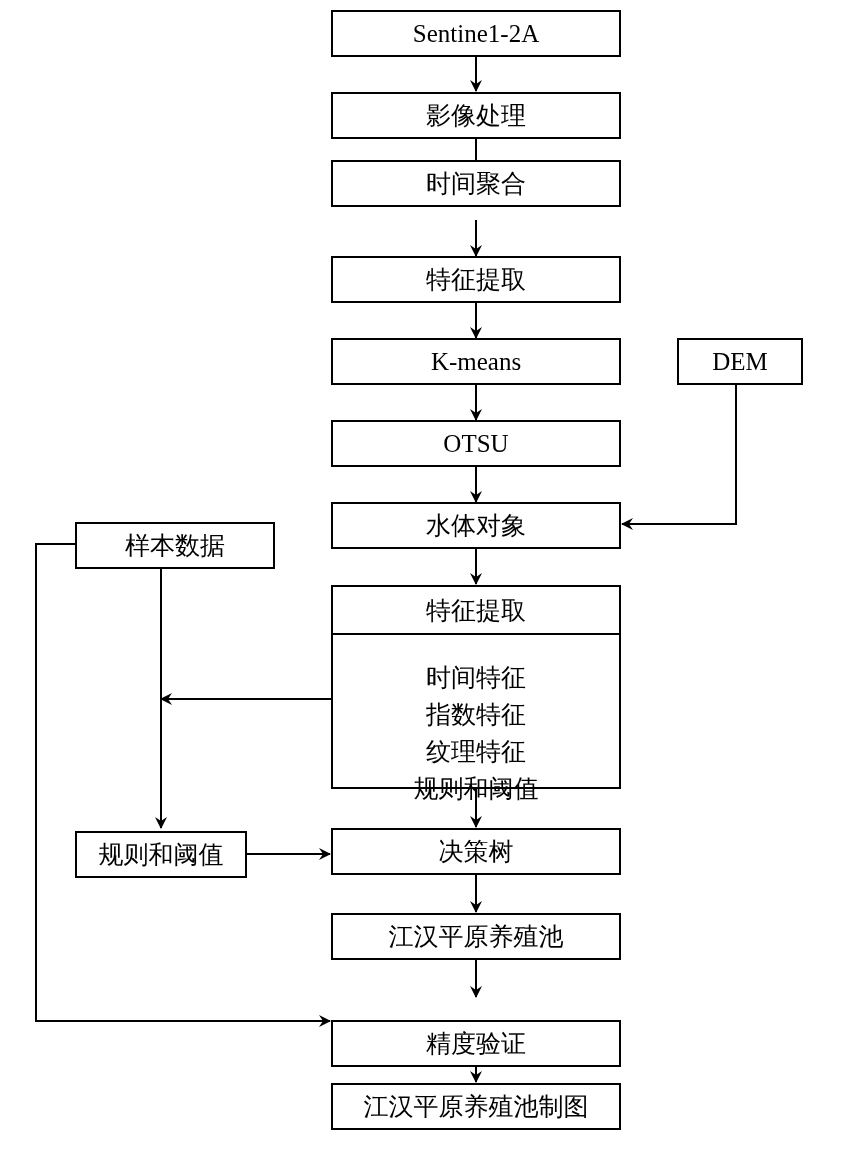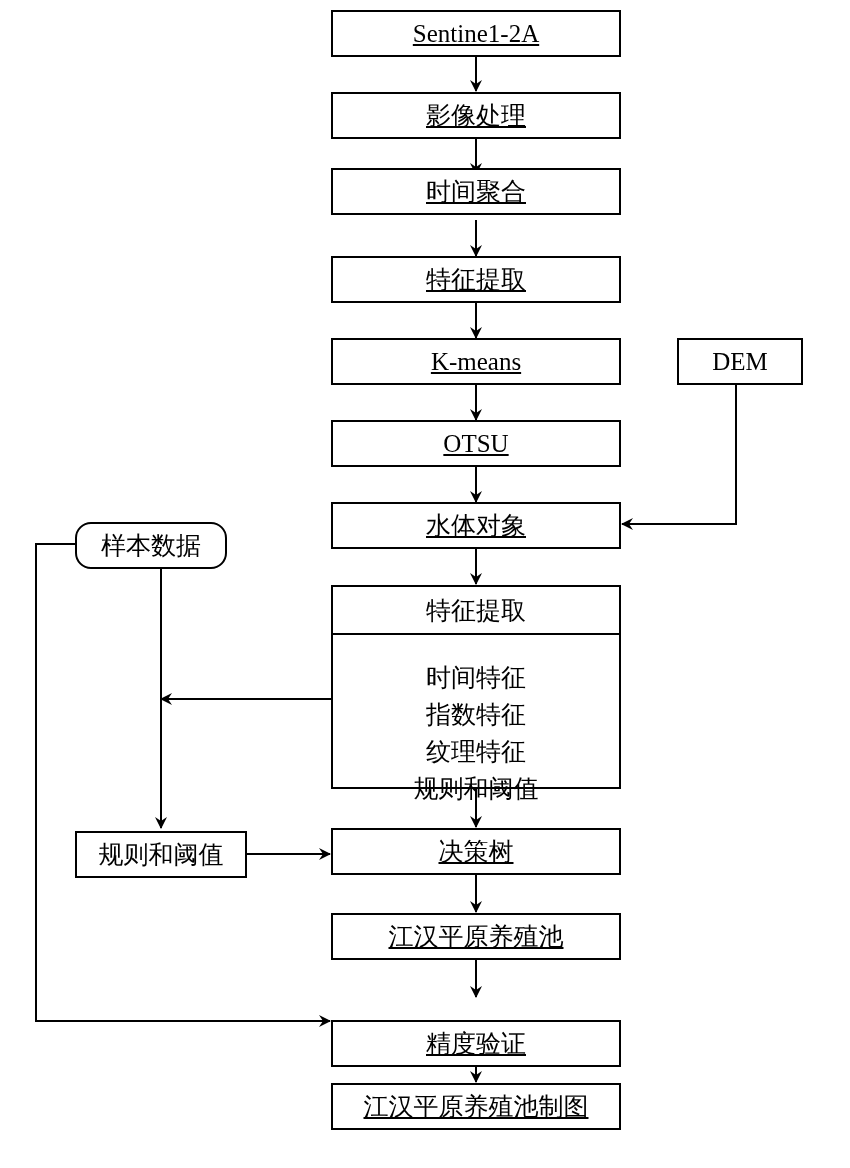--- a/index.html
+++ b/index.html
@@ -1,21 +1,21 @@
 <!DOCTYPE html>
 <html><head>
   <meta charset="utf-8">
   <style>
     html, body { margin: 0; padding: 0; background: #ffffff; }
     body { width: 850px; height: 1168px; position: relative; overflow: hidden;
            font-family: "Liberation Serif", "DejaVu Serif", serif; color: #000; }
     .box { position: absolute; border: 2px solid #000; box-sizing: border-box; background: #fff;
            display: flex; align-items: center; justify-content: center; font-size: 25px; }
     .box span { white-space: nowrap; }
-    .main { left: 331px; width: 290px; height: 47px; text-decoration: underline; }
+    .main { left: 331px; width: 290px; height: 47px; }
     svg.lines { position: absolute; left: 0; top: 0; }
     .feat-box { position: absolute; left: 331px; top: 585px; width: 290px; height: 204px;
                 border: 2px solid #000; box-sizing: border-box; background: #fff; }
     .feat-head { height: 48px; border-bottom: 2px solid #000; box-sizing: border-box;
                  display: flex; align-items: center; justify-content: center; font-size: 25px; }
     .feat-list { display: flex; flex-direction: column; align-items: center; padding-top: 10px; margin-top: 14px; }
     .feat-list span { font-size: 25px; line-height: 37px; }
   </style>
 </head>
 <body>
@@ -45,39 +45,39 @@
     <line x1="476" y1="1044" x2="476" y2="1082" marker-end="url(#arr)"></line>
   </g>
 </svg>
 
 <div class="box main" style="top:10px;">
   <span>Sentine1-2A</span>
 </div>
 <div class="box main" style="top:92px;">
   <span>影像处理</span>
 </div>
-<div class="box main" style="top:168px;">
+<div class="box main" style="top:160px;">
   <span>时间聚合</span>
 </div>
 <div class="box main" style="top:256px;">
   <span>特征提取</span>
 </div>
 <div class="box main" style="top:338px;">
   <span>K-means</span>
 </div>
 <div class="box main" style="top:420px;">
   <span>OTSU</span>
 </div>
 <div class="box" style="left:677px; top:338px; width:126px; height:47px;">
   <span>DEM</span>
 </div>
 <div class="box main" style="top:502px;">
   <span>水体对象</span>
 </div>
-<div class="box" style="left:75px; top:522px; width:152px; height:47px;border-radius:16px;">
+<div class="box" style="left:75px; top:522px; width:200px; height:47px;">
   <span>样本数据</span>
 </div>
 
 <div class="feat-box">
   <div class="feat-head">
     <span>特征提取</span>
   </div>
   <div class="feat-list">
     <span>时间特征</span>
     <span>指数特征</span>

